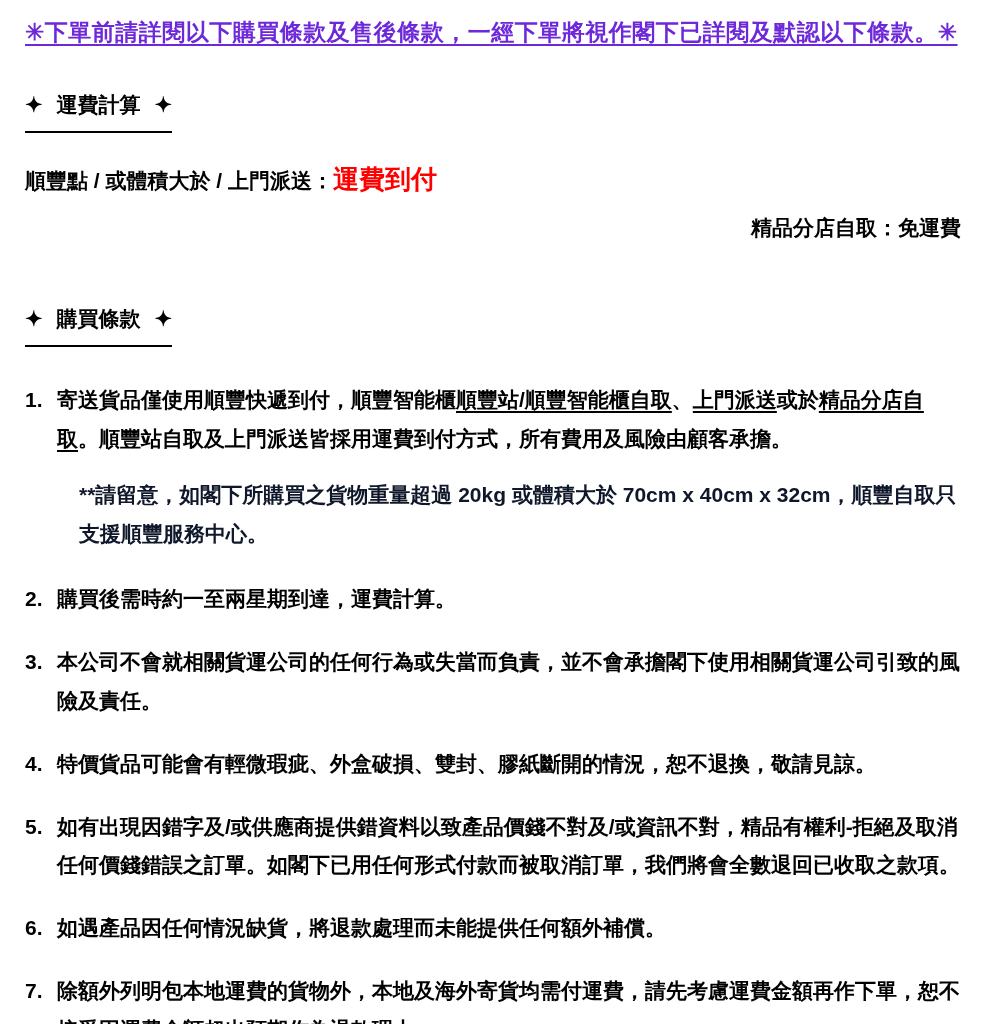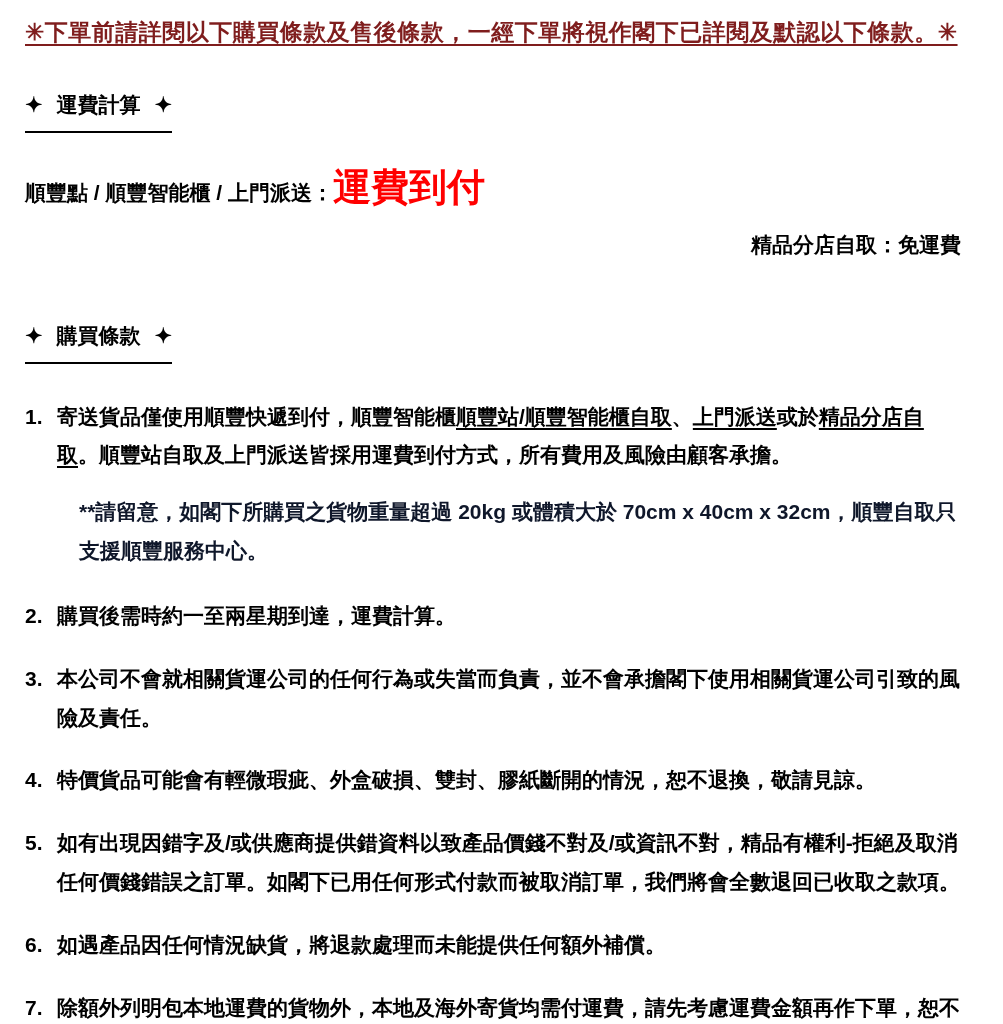--- a/index.html
+++ b/index.html
@@ -19,21 +19,21 @@
     line-height: 1.4;
   }
   
   .u {
     text-decoration: underline;
     text-decoration-thickness: 2px;
     text-underline-offset: 4px;
   }
   
   .notice {
-    color: #7f1d1d;
+    color: #6d28d9;
     font-size: 23px;
     margin-bottom: 42px;
     letter-spacing: 0.5px;
   }
   
   .section-heading {
     font-size: 21px;
     margin: 0 0 28px 0;
   }
   .section-heading .heading-inner {
@@ -47,21 +47,21 @@
   .section-heading .title {
     display: inline-block;
     margin: 0 14px;
   }
   
   .methods-line {
     margin-bottom: 16px;
   }
   .methods-line .highlight {
     color: #ff0000;
-    font-size: 38px;
+    font-size: 26px;
   }
   .pickup-line {
     margin-bottom: 62px;
     text-align: right;
   }
   .terms-heading {
     margin-bottom: 34px;
     margin-top: 25px;
   }
   
@@ -90,21 +90,21 @@
 
   <div class="notice u">✳下單前請詳閱以下購買條款及售後條款，一經下單將視作閣下已詳閱及默認以下條款。✳</div>
 
   <div class="section-heading">
     <span class="heading-inner">
       <span class="star">✦</span><span class="title">運費計算</span><span class="star">✦</span>
     </span>
   </div>
 
   <div class="methods-line">
-    <span>順豐點 / 順豐智能櫃 / 上門派送：</span><span class="highlight">運費到付</span>
+    <span>順豐點 / 或體積大於 / 上門派送：</span><span class="highlight">運費到付</span>
   </div>
 
   <div class="pickup-line">精品分店自取：免運費</div>
 
   <div class="section-heading terms-heading">
     <span class="heading-inner">
       <span class="star">✦</span><span class="title">購買條款</span><span class="star">✦</span>
     </span>
   </div>
 

